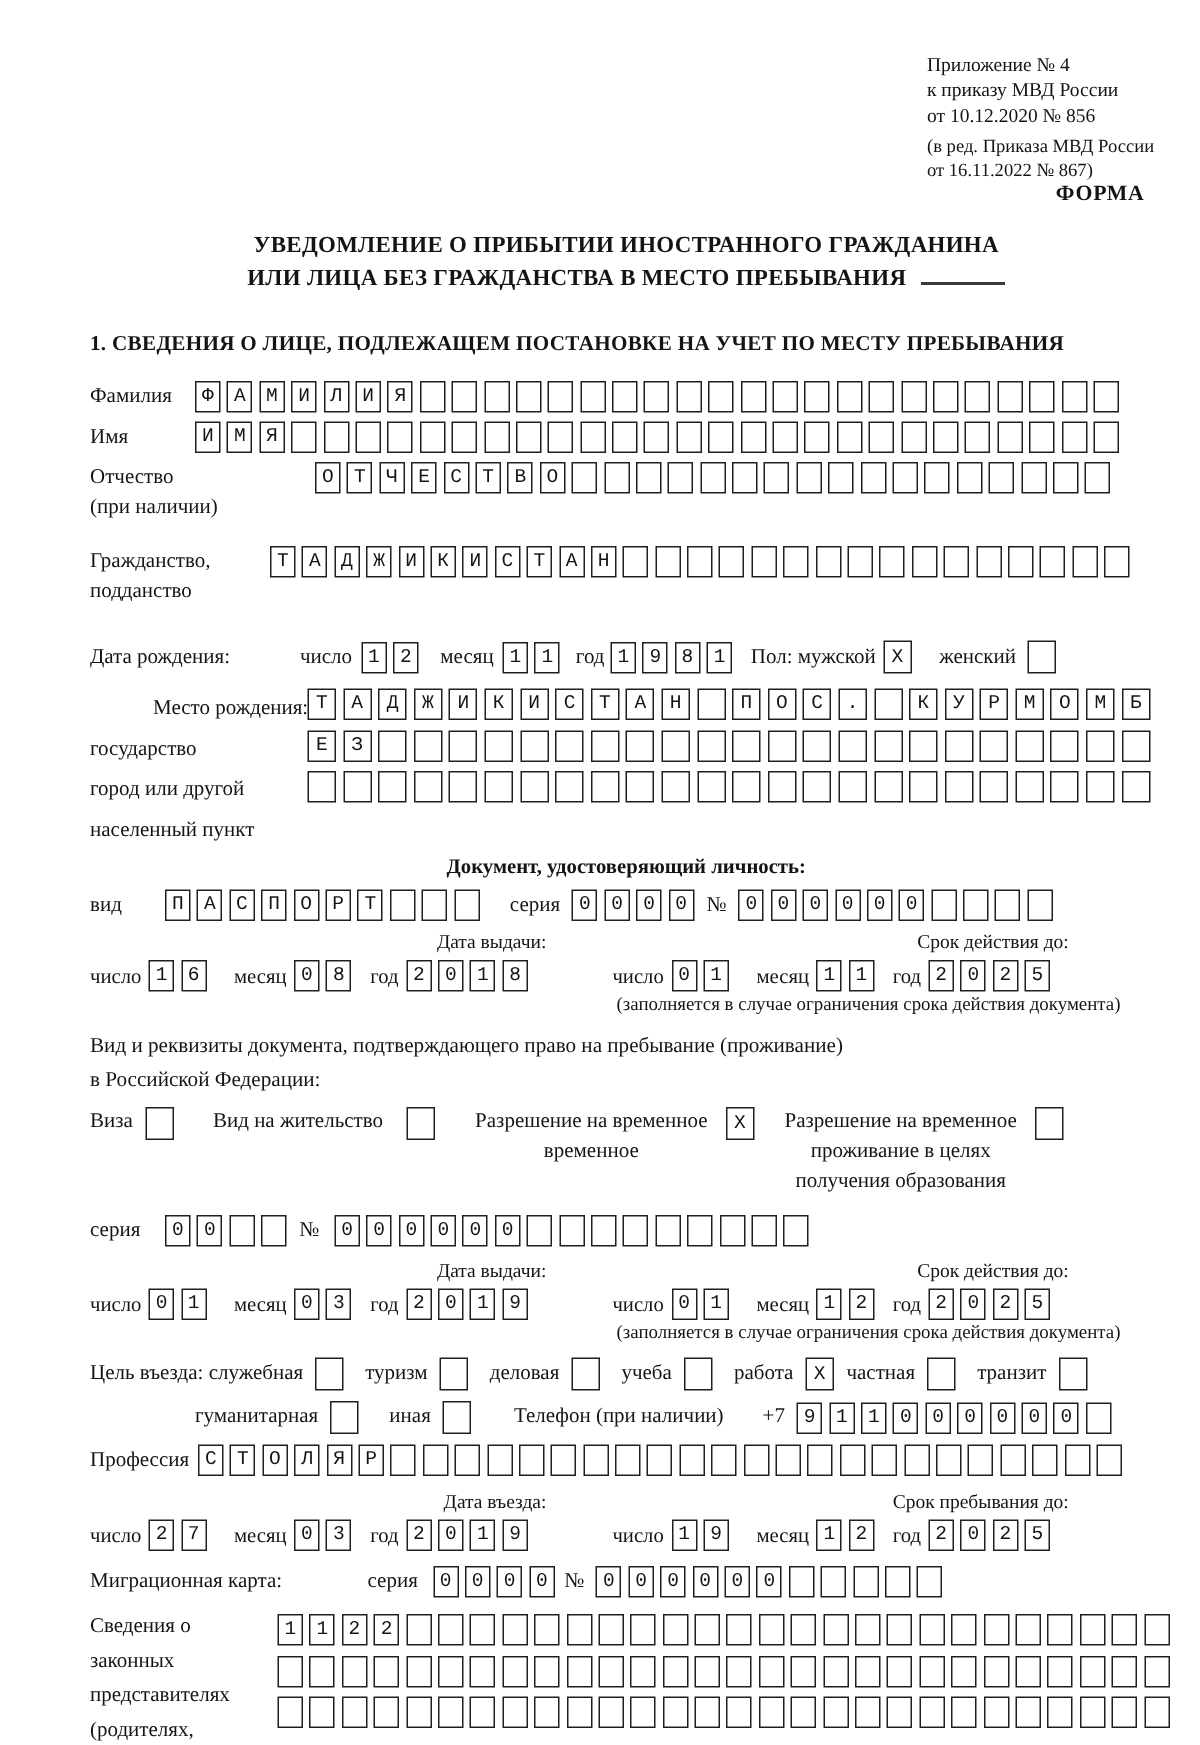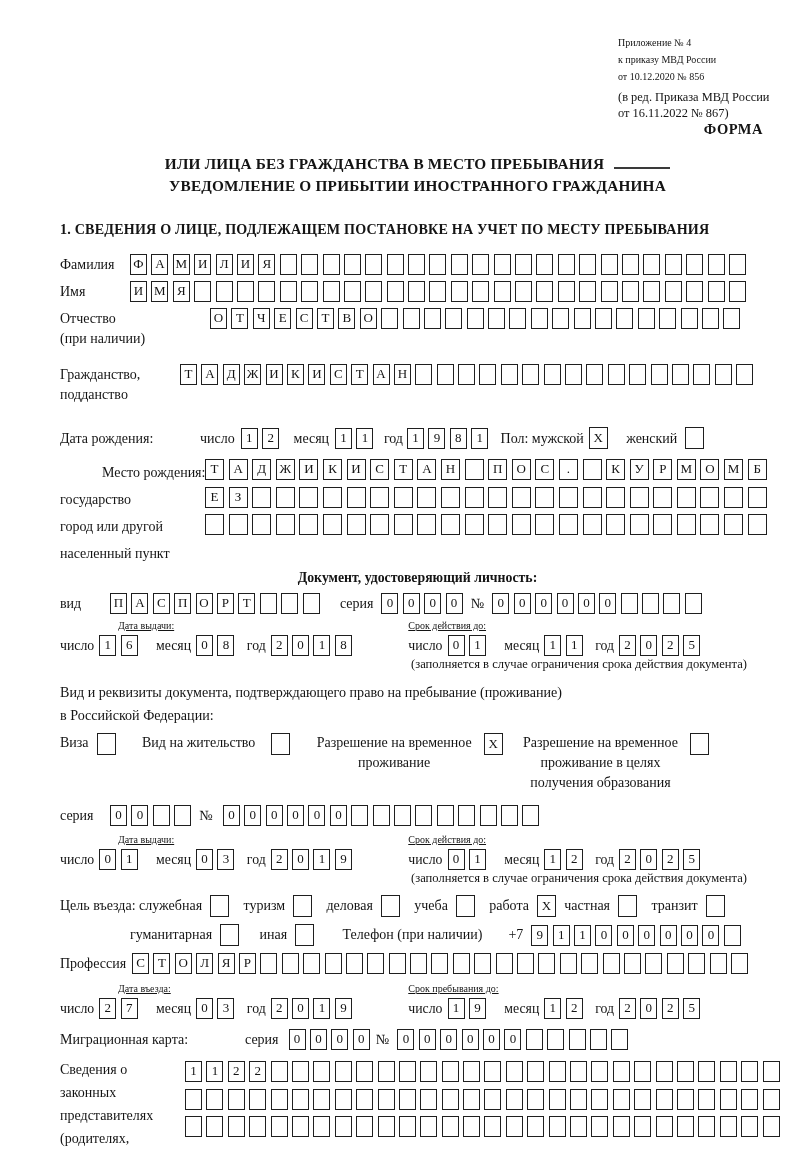--- a/index.html
+++ b/index.html
@@ -1,49 +1,49 @@
 <!DOCTYPE html>
 <html><head>
 <meta charset="utf-8">
 <style>
   html,body{margin:0;padding:0;background:#fff;}
   .page{
     width:800px;height:1163px;background:#ffffff;color:#141414;
     font-family:"Liberation Serif","DejaVu Serif",serif;font-size:14px;
     padding:34px 25px 0 60px;box-sizing:border-box;position:relative;overflow:hidden;
   }
-  .appendix{margin-left:558px;font-size:10px;line-height:17px;}
+  .appendix{margin-left:558px;font-size:13px;line-height:17px;}
   .amendment{margin-left:558px;font-size:12.4px;line-height:16px;margin-top:4px;}
   .forma{text-align:right;margin-right:12px;font-weight:bold;font-size:14.5px;letter-spacing:.5px;}
   .title{text-align:center;font-weight:bold;font-size:15.3px;line-height:22px;margin-top:15px;letter-spacing:.2px;}
   .blank-line{display:inline-block;width:56px;border-bottom:2px solid #3a3a3a;height:12px;margin-left:10px;}
   .sec-title{font-weight:bold;font-size:14.1px;margin-top:24px;margin-bottom:16px;letter-spacing:.2px;}
 
   .row{display:flex;align-items:flex-start;margin-bottom:6px;white-space:nowrap;}
   .lbl{flex-shrink:0;font-size:14px;line-height:21px;}
   .lbl .l2{line-height:20px;}
   .w70{width:70px;} .w120{width:120px;} .w145{width:145px;} .w150{width:150px;}
   .w50{width:50px;} .w72{width:72px;} .w118{width:118px;} .w185{width:185px;}
 
-  .cells{white-space:nowrap;flex-shrink:0;line-height:0;}
+  .cells{white-space:nowrap;flex-shrink:0;line-height:0;font-family:Liberation Mono, monospace;}
   .cell{
     box-sizing:border-box;display:inline-block;width:17px;height:21px;
     border:1.6px solid #1f1f1f;margin-right:4.4px;
     font-size:13px;line-height:18px;text-align:center;vertical-align:top;
   }
   .cell.wide{width:19px;margin-right:4.6px;}
   .checkbox .cell{width:19px;height:22px;line-height:19px;}
 
   .stack6 > .cells{display:block;margin-bottom:6.5px;}
 
   .doc-header{text-align:center;font-weight:bold;font-size:13.8px;margin:2px 0 7px 0;}
 
   .dates{display:flex;white-space:nowrap;margin-bottom:1px;}
   .dgroup.right{margin-left:44px;}
-  .dhead{text-align:left;font-size:10px;margin-bottom:4px;text-decoration:underline;}
+  .dhead{text-align:right;font-size:13px;margin-bottom:4px;}
   .dhead.shift{text-indent:58px;}
   .dfields{display:flex;align-items:center;}
   .dfields .dlabel{margin-right:5px;font-size:13.8px;}
   .dfields .cells{margin-right:8px;}
   .note-right{text-align:right;margin-right:28px;font-size:12.6px;margin-top:0;margin-bottom:9px;}
 
   .resdoc{font-size:14.1px;line-height:23px;margin-top:6px;margin-bottom:6px;}
 
   .permit-row{display:flex;align-items:flex-start;white-space:nowrap;margin:6px 0 12px 0;}
   .pi{display:flex;align-items:flex-start;}
@@ -68,22 +68,22 @@
     <div>к приказу МВД России</div>
     <div>от 10.12.2020 № 856</div>
   </div>
   <div class="amendment">
     <div>(в ред. Приказа МВД России</div>
     <div>от 16.11.2022 № 867)</div>
   </div>
   <div class="forma">ФОРМА</div>
 
   <div class="title">
+    <div>УВЕДОМЛЕНИЕ О ПРИБЫТИИ ИНОСТРАННОГО ГРАЖДАНИНА</div>
     <div><span>ИЛИ ЛИЦА БЕЗ ГРАЖДАНСТВА В МЕСТО ПРЕБЫВАНИЯ</span><span class="blank-line"></span></div>
-    <div>УВЕДОМЛЕНИЕ О ПРИБЫТИИ ИНОСТРАННОГО ГРАЖДАНИНА</div>
   </div>
 
   <div class="sec-title">1. СВЕДЕНИЯ О ЛИЦЕ, ПОДЛЕЖАЩЕМ ПОСТАНОВКЕ НА УЧЕТ ПО МЕСТУ ПРЕБЫВАНИЯ</div>
 
   <div class="row">
     <div class="lbl w70">Фамилия</div>
     <div class="cells"><span class="cell">Ф</span><span class="cell">А</span><span class="cell">М</span><span class="cell">И</span><span class="cell">Л</span><span class="cell">И</span><span class="cell">Я</span><span class="cell"></span><span class="cell"></span><span class="cell"></span><span class="cell"></span><span class="cell"></span><span class="cell"></span><span class="cell"></span><span class="cell"></span><span class="cell"></span><span class="cell"></span><span class="cell"></span><span class="cell"></span><span class="cell"></span><span class="cell"></span><span class="cell"></span><span class="cell"></span><span class="cell"></span><span class="cell"></span><span class="cell"></span><span class="cell"></span><span class="cell"></span><span class="cell"></span></div>
   </div>
 
   <div class="row">
@@ -182,21 +182,21 @@
       <span class="plabel">Виза</span>
       <div class="cells checkbox gap8"><span class="cell"></span></div>
     </div>
     <div class="pi gap22">
       <span class="plabel">Вид на жительство</span>
       <div class="cells checkbox gap16"><span class="cell"></span></div>
     </div>
     <div class="pi gap22">
       <span class="plabel center">
         <span>Разрешение на временное</span><br>
-        <span>проживание</span>
+        <span>временное</span>
       </span>
       <div class="cells checkbox gap12"><span class="cell">X</span></div>
     </div>
     <div class="pi gap16">
       <span class="plabel center">
         <span>Разрешение на временное</span><br>
         <span>проживание в целях</span><br>
         <span>получения образования</span>
       </span>
       <div class="cells checkbox gap12"><span class="cell"></span></div>

